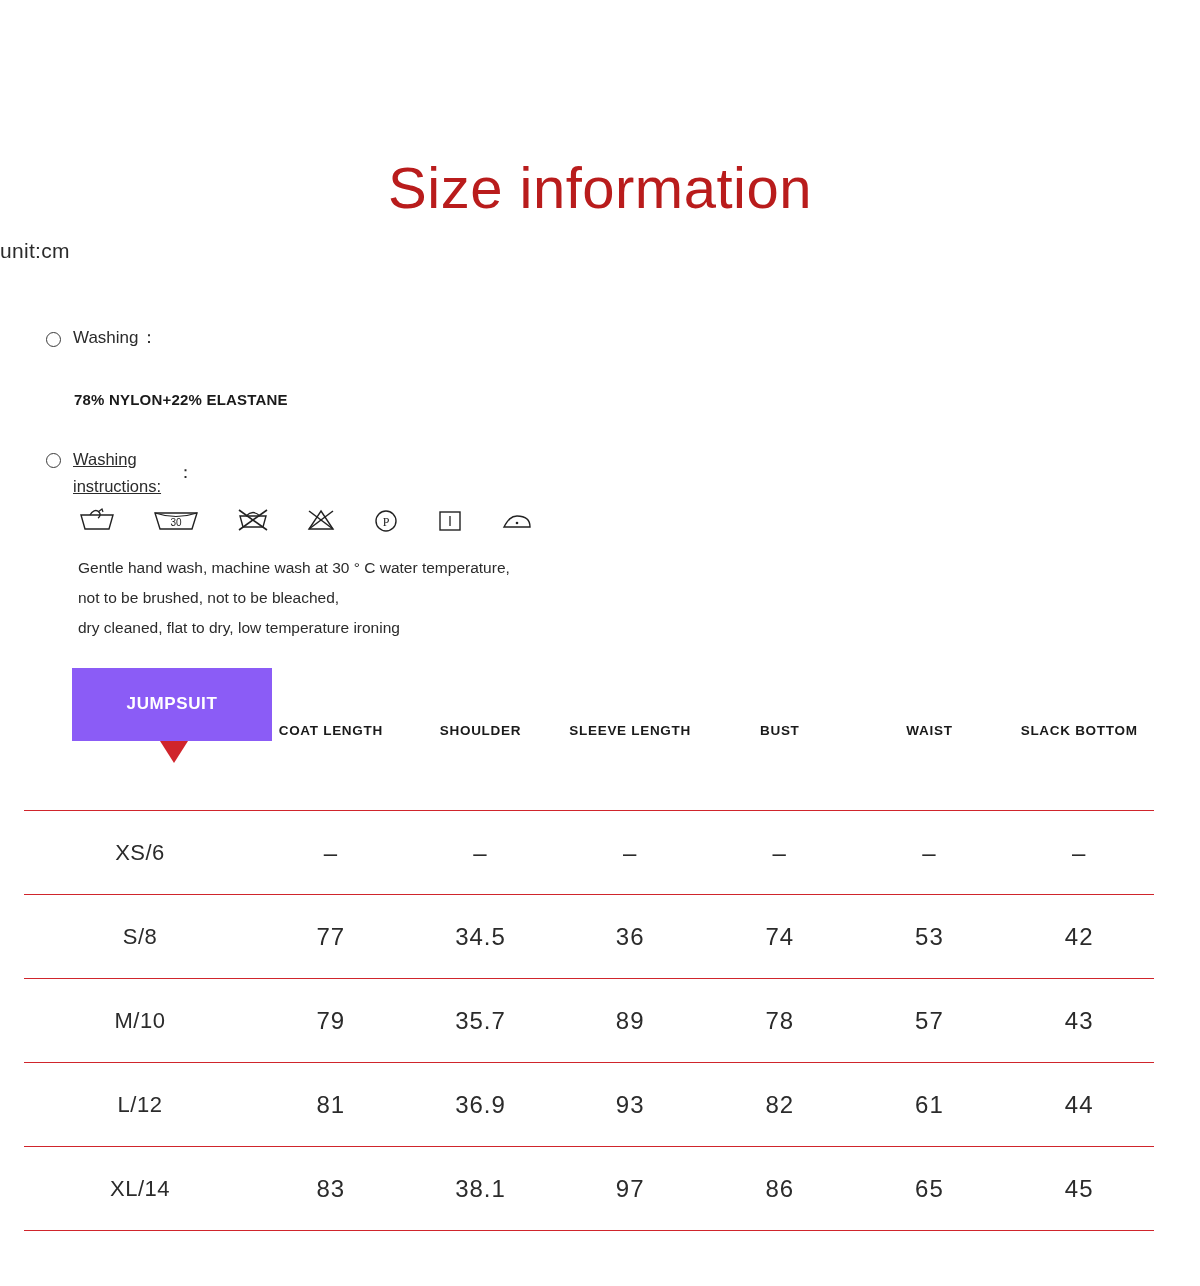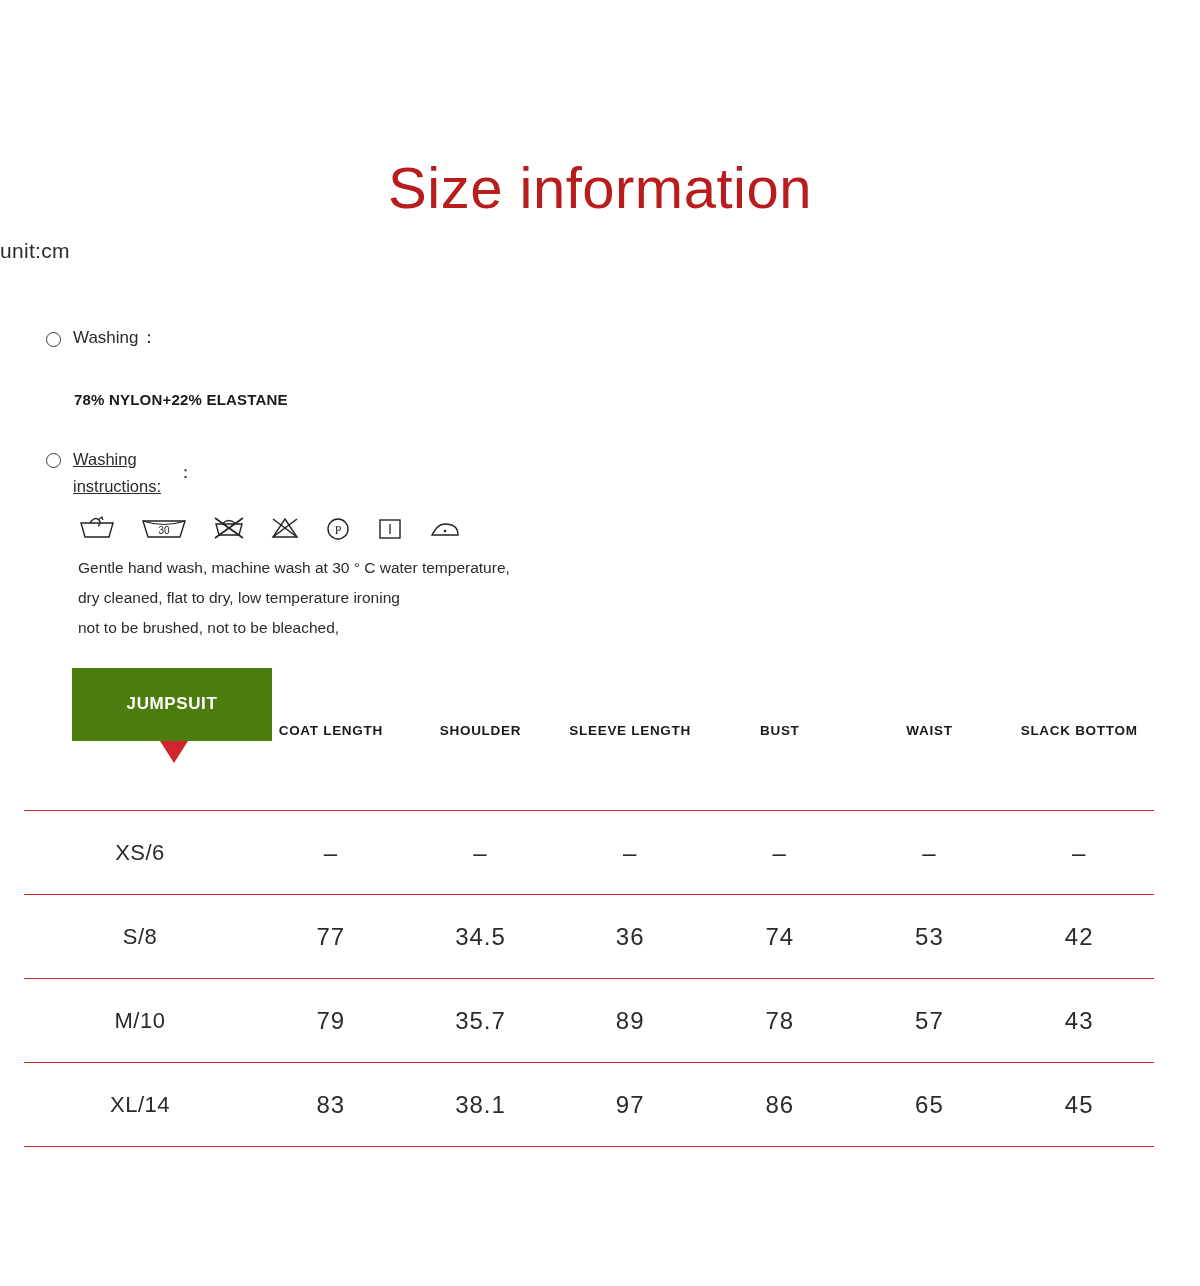--- a/index.html
+++ b/index.html
@@ -84,22 +84,21 @@
   .wash-label-2line .colon-abs {
     position: absolute;
     left: 104px;
     top: 13px;
     font-size: 17px;
   }
 
   
   .icons-strip {
     display: flex;
-    align-items: flex-end;
-    gap: 24px;
+    gap: 36px;
     margin: 8px 0 0 32px;
     height: 34px;
   }
   .icons-strip svg { display: block; }
 
   .wash-text {
     margin: 12px 0 0 32px;
     font-size: 15.5px;
     line-height: 1.92;
     color: #2b2b2b;
@@ -111,21 +110,21 @@
     padding: 0 46px 0 24px;
     position: relative;
   }
 
   .tag-wrap {
     position: relative;
     width: 200px;
     margin-left: 48px;
   }
   .tag {
-    background: #4d7c0f;
+    background: #8b5cf6;
     color: #ffffff;
     font-size: 17px;
     font-weight: bold;
     letter-spacing: 0.6px;
     text-align: center;
     padding: 26px 0 27px 0;
     width: 200px;
     box-sizing: border-box;
   }
   .tag-arrow {
@@ -259,22 +258,22 @@
       <span>
         <svg width="34" height="26" viewBox="0 0 34 26">
           <path d="M4 20 h26 c0 -8 -5 -11 -13 -11 c-6 0 -9 4 -13 11 z" fill="none" stroke="#222" stroke-width="1.4"></path>
           <circle cx="17" cy="16" r="1.3" fill="#222"></circle>
         </svg>
       </span>
     </div>
 
     <div class="wash-text">
       <div>Gentle hand wash, machine wash at 30 °  C water temperature,</div>
+      <div>not to be brushed, not to be bleached,</div>
       <div>dry cleaned, flat to dry, low temperature ironing</div>
-      <div>not to be brushed, not to be bleached,</div>
     </div>
   </div>
 </div>
 
 <div class="table-area">
   <div class="tag-wrap">
     <div class="tag">JUMPSUIT</div>
     <div class="tag-arrow"></div>
   </div>
 
@@ -312,20 +311,29 @@
       <tr>
         <td class="size-col">M/10</td>
         <td>79</td>
         <td>35.7</td>
         <td>89</td>
         <td>78</td>
         <td>57</td>
         <td>43</td>
       </tr>
       <tr>
+        <td class="size-col">L/12</td>
+        <td>81</td>
+        <td>36.9</td>
+        <td>93</td>
+        <td>82</td>
+        <td>61</td>
+        <td>44</td>
+      </tr>
+      <tr>
         <td class="size-col">XL/14</td>
         <td>83</td>
         <td>38.1</td>
         <td>97</td>
         <td>86</td>
         <td>65</td>
         <td>45</td>
       </tr>
     </tbody>
   </table>

